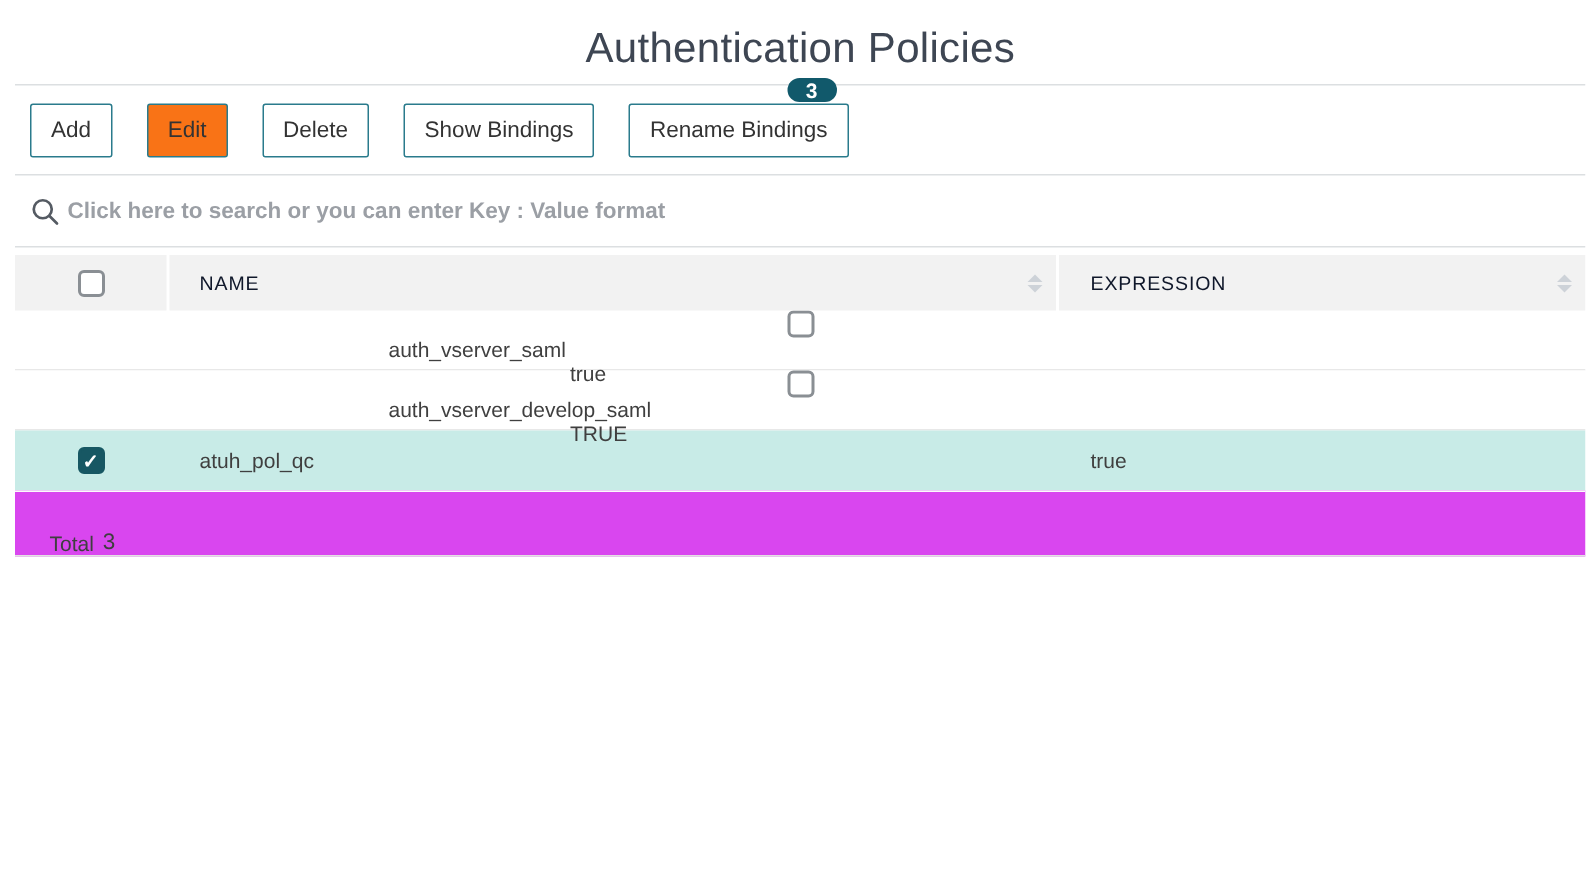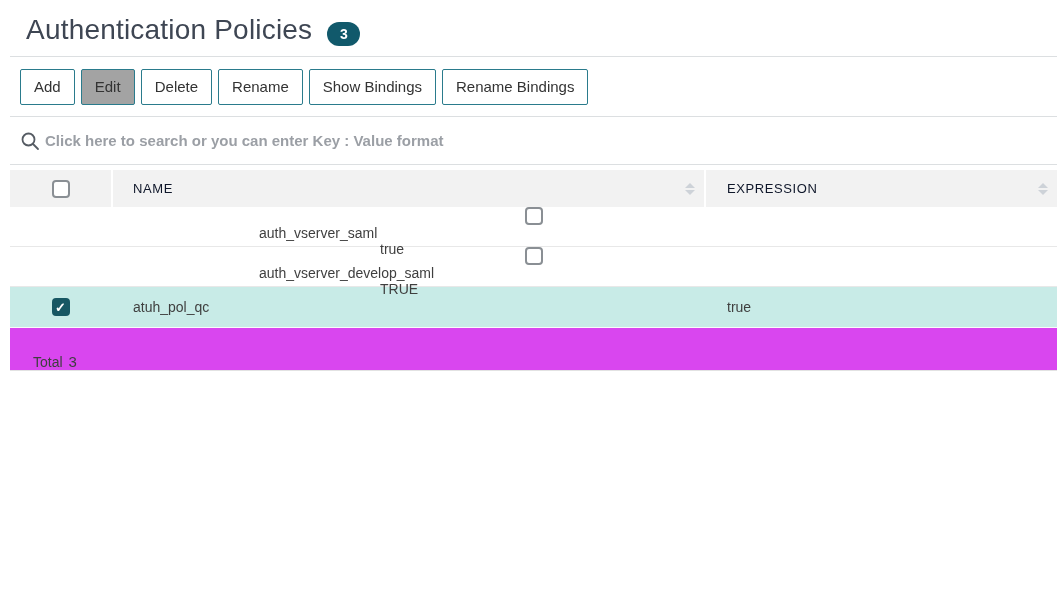--- a/index.html
+++ b/index.html
@@ -6,56 +6,57 @@
   html, body {
     width: 1057px; height: 597px;
     background: #ffffff;
     font-family: "Liberation Sans", sans-serif;
     overflow: hidden;
     -webkit-font-smoothing: antialiased;
   }
 
   
   .title-bar {
-    display: flex; align-items: flex-end;
-    padding: 16px 0 10px 26px;
+    display: flex; align-items: center;
+    padding: 16px 0 10px 10px;
     height: 56px;
+    flex-direction: column;
   }
   .page-title {
     font-size: 28px; font-weight: 400; color: #3e4653;
     letter-spacing: 0.2px;
   }
   .count-badge {
     display: inline-flex; align-items: center; justify-content: center;
     min-width: 33px; height: 24px; padding: 0 9px;
     margin-left: 15px; margin-top: 4px;
     background: #11596b; color: #ffffff;
     border-radius: 12px; font-size: 14px; font-weight: 700;
   }
 
   
   .toolbar {
     margin-left: 10px;
     border-top: 1px solid #dcdfe1;
     border-bottom: 1px solid #dcdfe1;
     padding: 12px 0 12px 10px;
-    display: flex; align-items: center; gap: 6px;
+    display: flex; align-items: center; gap: 23px;
     height: 61px;
   }
   .tb-btn {
     height: 36px; padding: 0 13px;
     background: #ffffff;
     border: 1px solid #2a7b8c;
     border-radius: 2px;
     font-family: "Liberation Sans", sans-serif;
     font-size: 15px; color: #333333;
     cursor: pointer;
     min-width: 54px;
   }
-  .tb-btn.active { background: #a3a3a3; }
+  .tb-btn.active { background: #f97316; }
 
   
   .search-row {
     margin-left: 10px;
     border-bottom: 1px solid #dcdfe1;
     height: 48px;
     display: flex; align-items: center;
     padding-left: 10px;
   }
   .search-icon { width: 20px; height: 20px; margin-right: 5px; flex: 0 0 auto; }
@@ -138,21 +139,20 @@
 
 <div class="title-bar">
   <h1 class="page-title">Authentication Policies</h1>
   <span class="count-badge">3</span>
 </div>
 
 <div class="toolbar">
   <button class="tb-btn">Add</button>
   <button class="tb-btn active">Edit</button>
   <button class="tb-btn">Delete</button>
-  <button class="tb-btn">Rename</button>
   <button class="tb-btn">Show Bindings</button>
   <button class="tb-btn">Rename Bindings</button>
 </div>
 
 <div class="search-row">
   <svg class="search-icon" viewBox="0 0 20 20" fill="none">
     <circle cx="8.5" cy="8.5" r="6" stroke="#555b63" stroke-width="1.8"></circle>
     <line x1="13" y1="13" x2="18" y2="18" stroke="#555b63" stroke-width="1.8" stroke-linecap="round"></line>
   </svg>
   <input class="search-input" type="text" placeholder="Click here to search or you can enter Key : Value format" style="">

